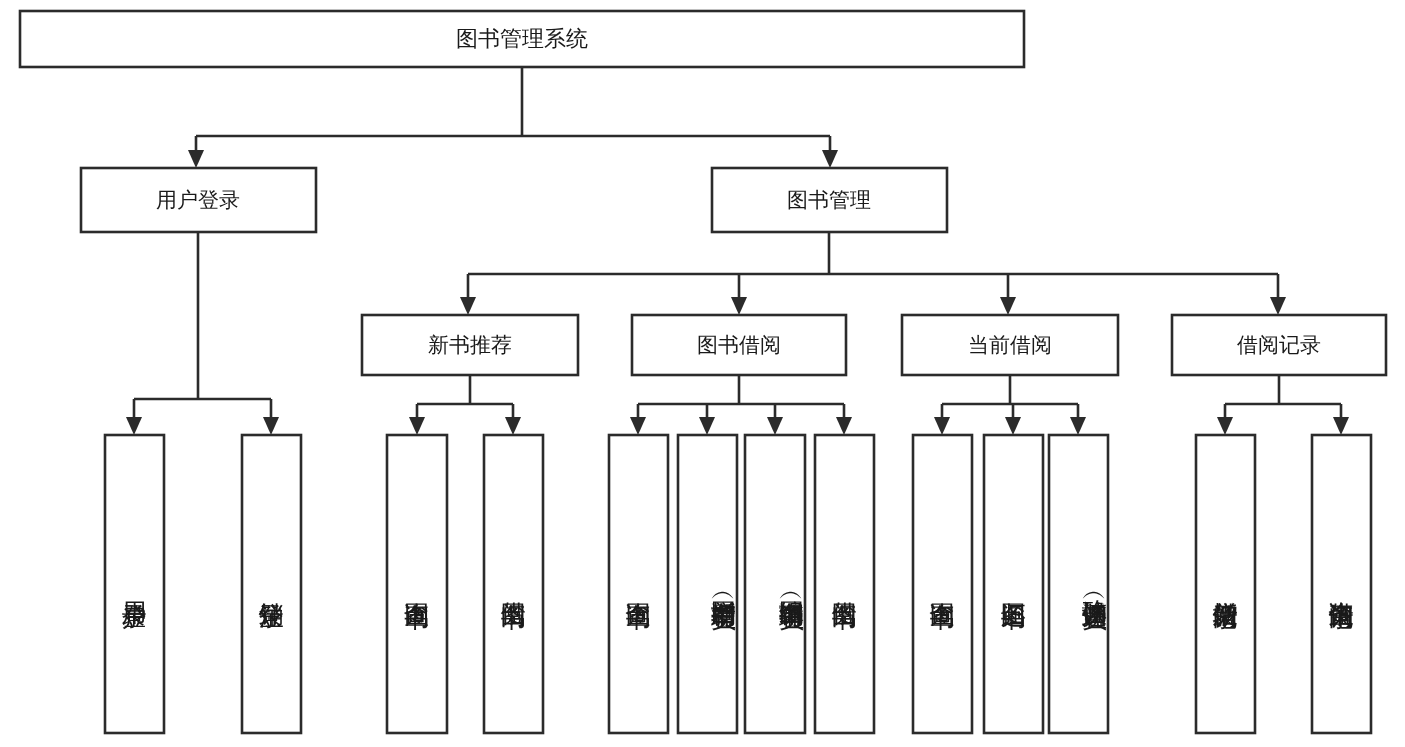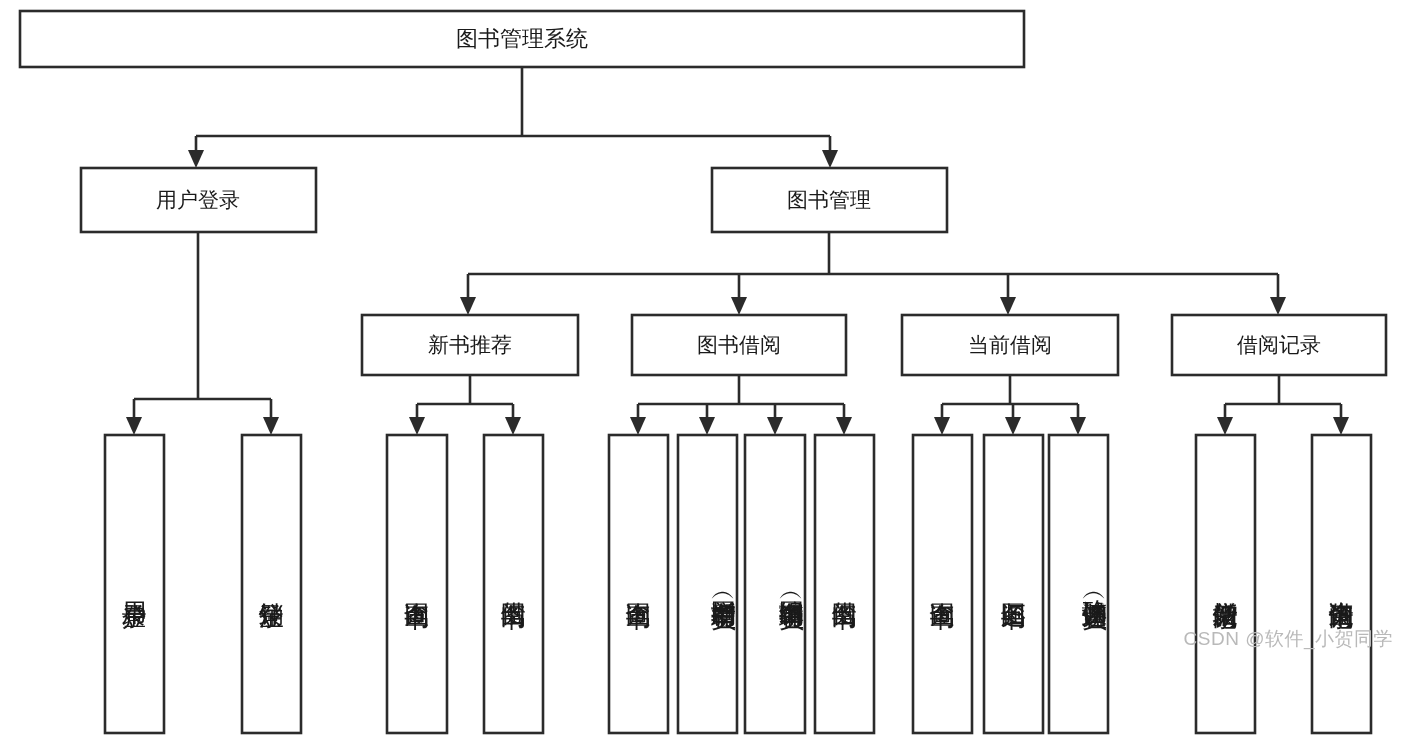--- a/index.html
+++ b/index.html
@@ -220,15 +220,14 @@
   <div class="vlabel" style="left:913px; top:435px; width:59px; height:298px; display:flex; align-items:center; justify-content:center;">查询图书</div>
 
   <div class="vlabel" style="left:984px; top:435px; width:59px; height:298px; display:flex; align-items:center; justify-content:center;">归还图书</div>
 
   <div class="vlabel" style="left:1049px; top:440px; width:59px; height:288px; display:flex; align-items:flex-start; justify-content:center;">确认归还（管理员）</div>
 
   <div class="vlabel" style="left:1196px; top:435px; width:59px; height:298px; display:flex; align-items:center; justify-content:center;">新增借阅记录</div>
 
   <div class="vlabel" style="left:1312px; top:435px; width:59px; height:298px; display:flex; align-items:center; justify-content:center;">查询借阅记录</div>
 
-  <div class="watermark">CSDN @软件_小贺同学</div>
 
 </div>
 
 </body></html>

